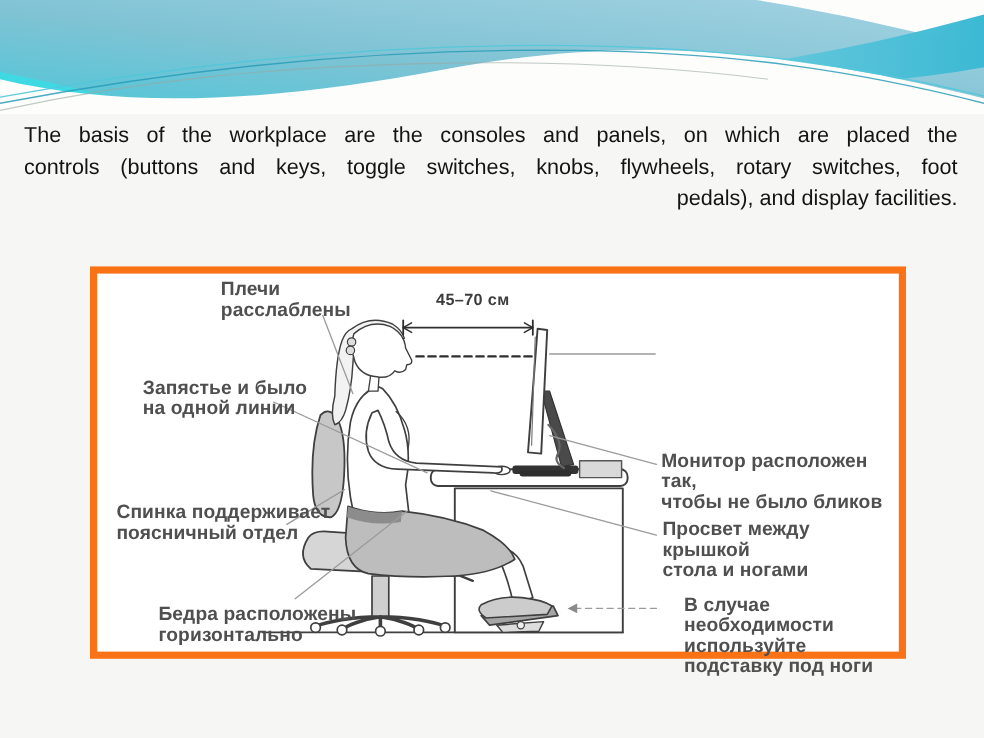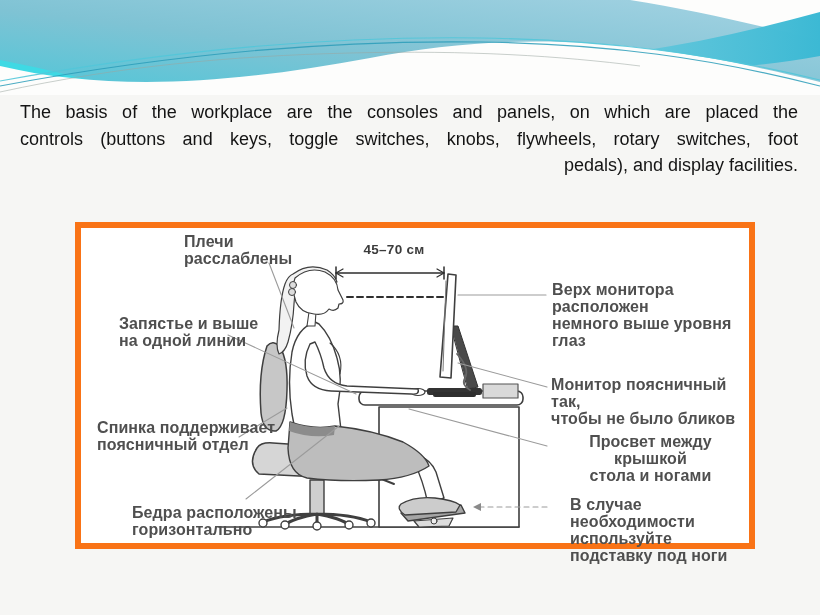--- a/index.html
+++ b/index.html
@@ -147,29 +147,27 @@
           <line x1="466" y1="218" x2="328" y2="181"></line>
           <line x1="466" y1="279" x2="398" y2="279" stroke-dasharray="5 4"></line>
         </g>
         <path d="M392,279 L400,275 L400,283 Z" fill="#8a8a8a"></path>
       </g>
     </svg>
 
     <div class="measure-label">45–70 см</div>
     <div class="dlabel" style="left:103px;top:5px;">Плечи
 расслаблены</div>
-    <div class="dlabel" style="left:38px;top:87px;">Запястье и выше
+    <div class="dlabel" style="left:38px;top:87px;">Запястье и было
 на одной линии</div>
     <div class="dlabel" style="left:16px;top:191px;">Спинка поддерживает
 поясничный отдел</div>
     <div class="dlabel" style="left:51px;top:276px;">Бедра расположены
 горизонтально</div>
-    <div class="dlabel" style="left:471px;top:53px;">Верх монитора расположен
-немного выше уровня глаз</div>
-    <div class="dlabel" style="left:470px;top:148px;">Монитор поясничный так,
+    <div class="dlabel" style="left:470px;top:148px;">Монитор расположен так,
 чтобы не было бликов</div>
-    <div class="dlabel" style="left:471px;top:205px;text-align:center;">Просвет между крышкой
+    <div class="dlabel" style="left:471px;top:205px;">Просвет между крышкой
 стола и ногами</div>
     <div class="dlabel" style="left:470px;top:268px;margin-left:19px;">В случае необходимости
 используйте подставку под ноги</div>
   </div>
 
 </div>
 
 </body></html>

